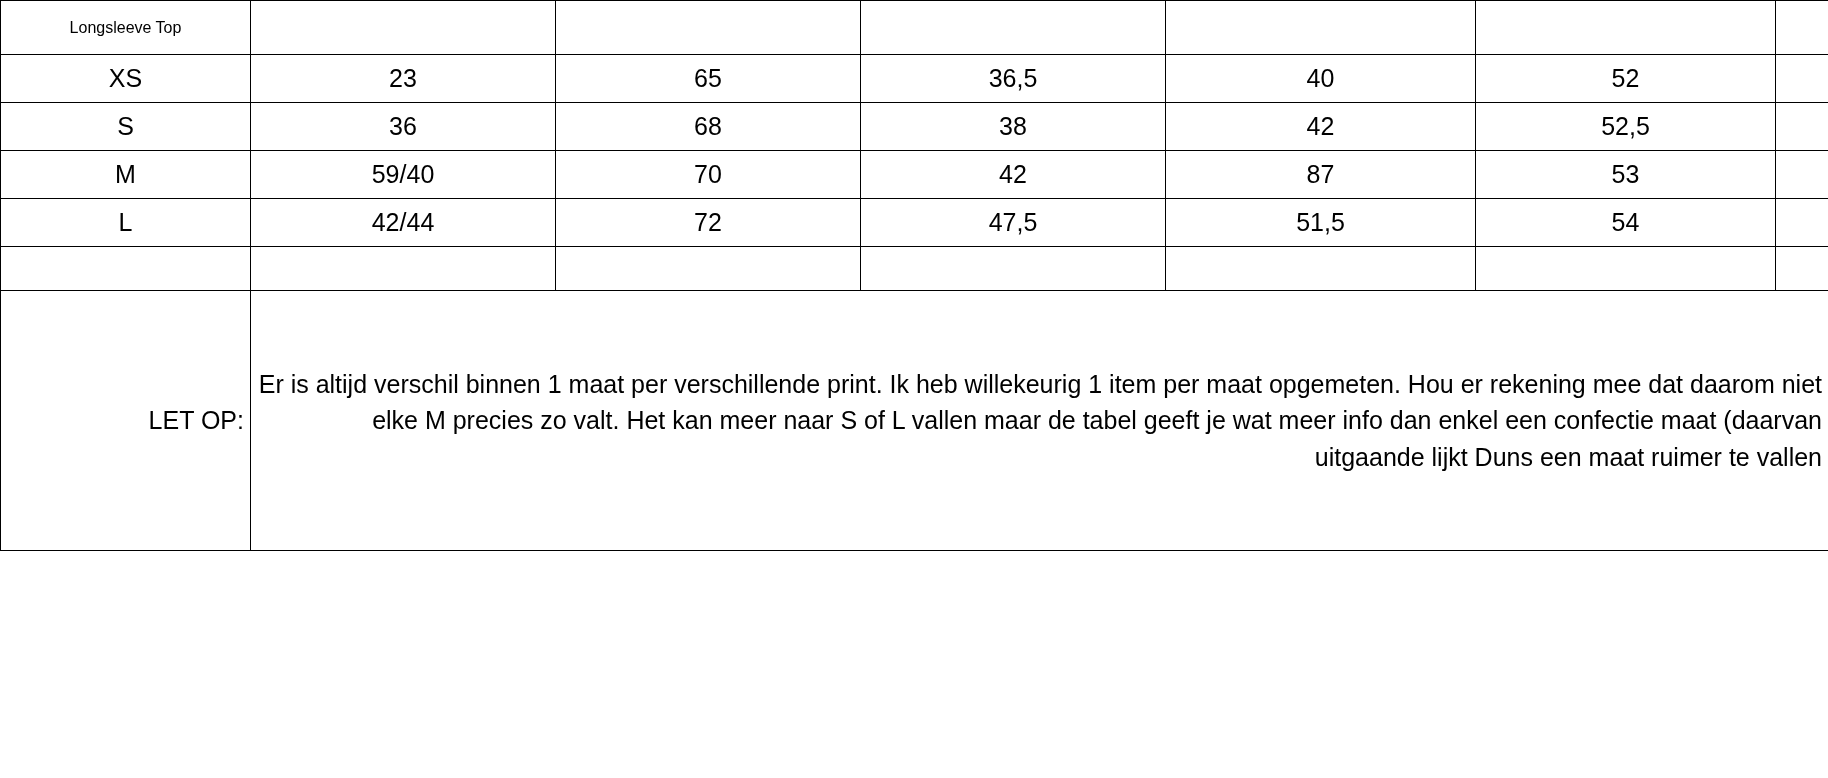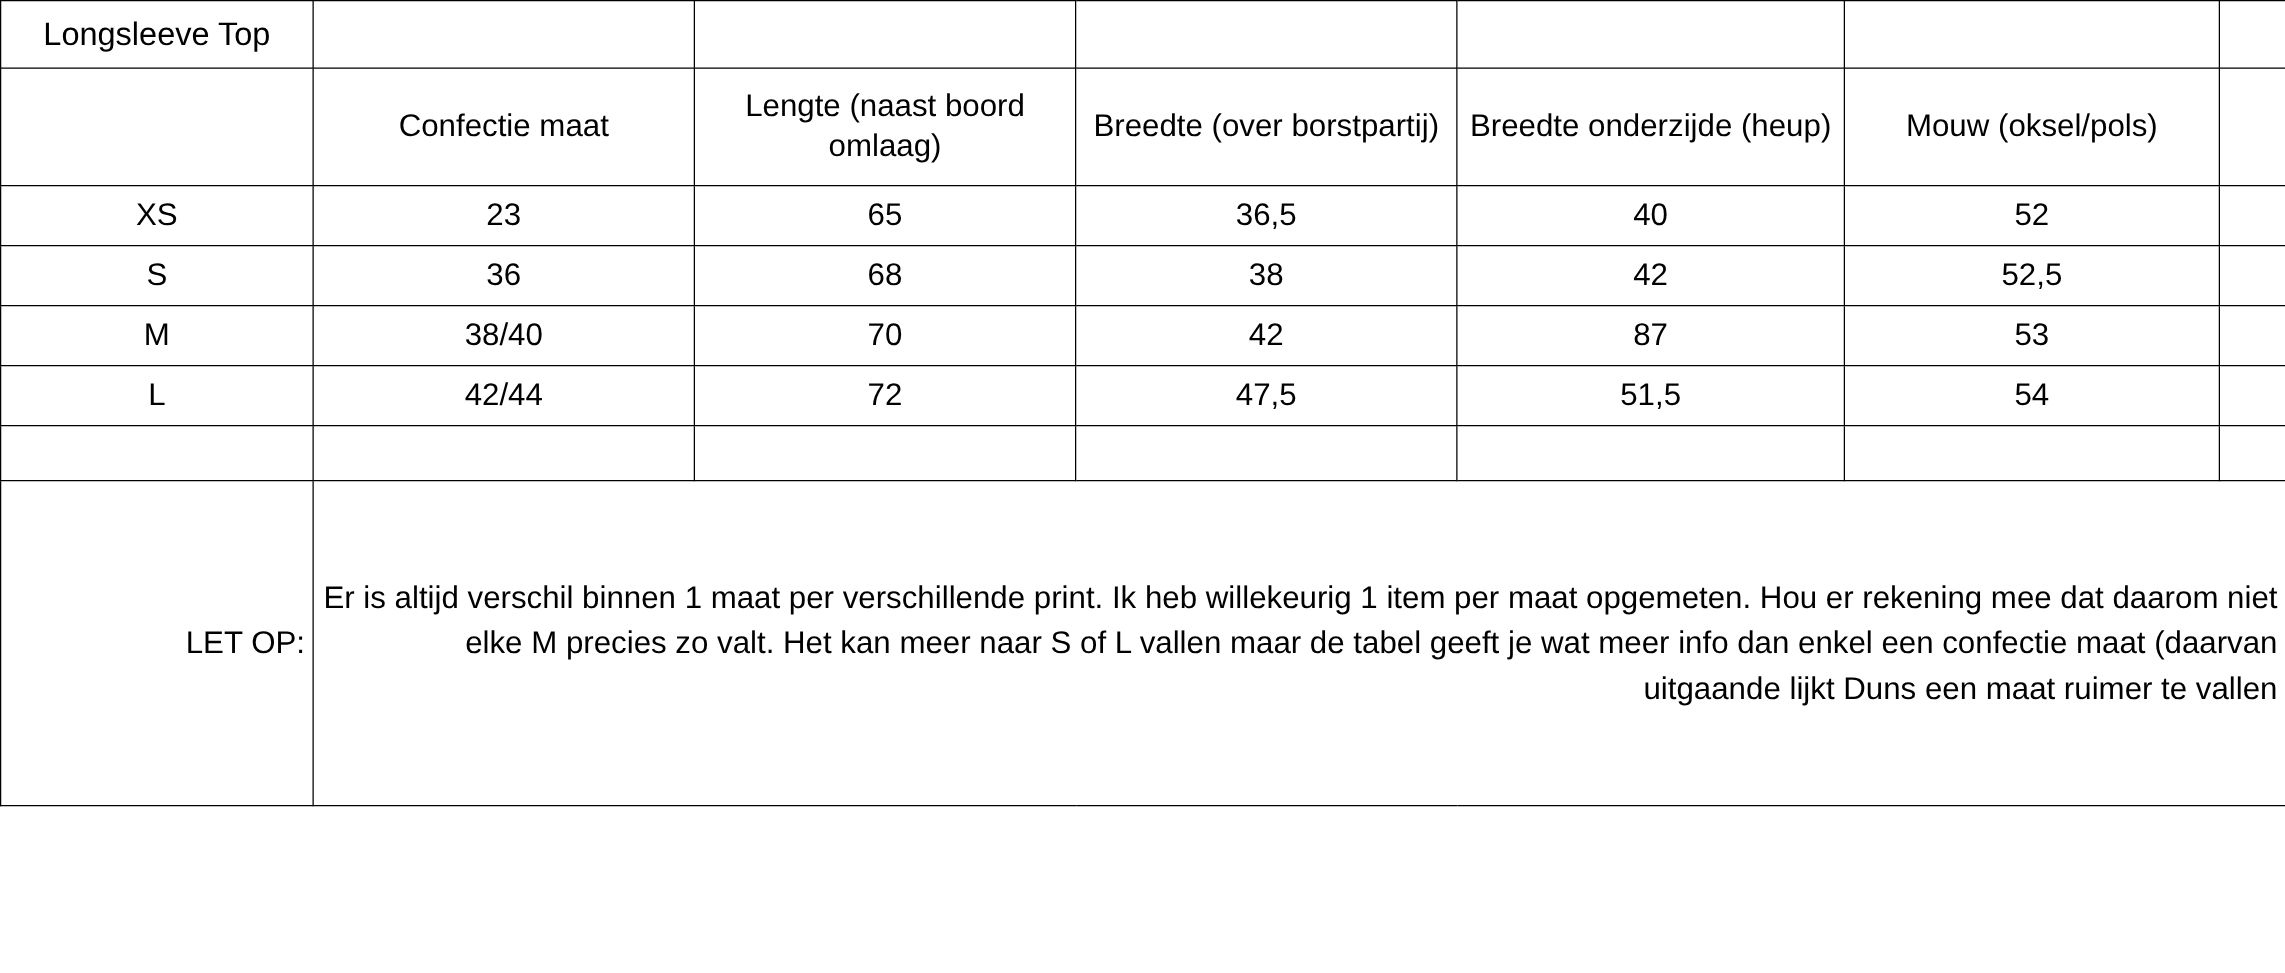--- a/index.html
+++ b/index.html
@@ -43,21 +43,21 @@
   col.c6 { width: 53px; }
 
   tr.r-title td { height: 54px; }
   tr.r-header td { height: 94px; }
   tr.r-data td  { height: 48px; text-align: center; }
   tr.r-blank td { height: 44px; }
   tr.r-note td  { height: 260px; text-align: right; }
 
   .title-cell {
     text-align: left;
-    font-size: 26px;
+    font-size: 16px;
     padding-left: 10px;
   }
   .note-label {
     text-align: left;
     vertical-align: top;
     padding-top: 12px;
     padding-left: 10px;
     font-size: 25px;
   }
   .note-body {
@@ -91,29 +91,20 @@
     <tbody>
       <tr class="r-title">
         <td class="title-cell">Longsleeve Top</td>
         <td></td>
         <td></td>
         <td></td>
         <td></td>
         <td></td>
         <td></td>
       </tr>
-      <tr class="r-header">
-        <td class="header-cell"></td>
-        <td class="header-cell">Confectie maat</td>
-        <td class="header-cell">Lengte (naast boord omlaag)</td>
-        <td class="header-cell">Breedte (over borstpartij)</td>
-        <td class="header-cell">Breedte onderzijde (heup)</td>
-        <td class="header-cell">Mouw (oksel/pols)</td>
-        <td></td>
-      </tr>
 
       <tr class="r-data">
         <td>XS</td>
         <td>23</td>
         <td>65</td>
         <td>36,5</td>
         <td>40</td>
         <td>52</td>
         <td></td>
       </tr>
@@ -121,21 +112,21 @@
         <td>S</td>
         <td>36</td>
         <td>68</td>
         <td>38</td>
         <td>42</td>
         <td>52,5</td>
         <td></td>
       </tr>
       <tr class="r-data">
         <td>M</td>
-        <td>38/40</td>
+        <td>59/40</td>
         <td>70</td>
         <td>42</td>
         <td>87</td>
         <td>53</td>
         <td></td>
       </tr>
       <tr class="r-data">
         <td>L</td>
         <td>42/44</td>
         <td>72</td>

